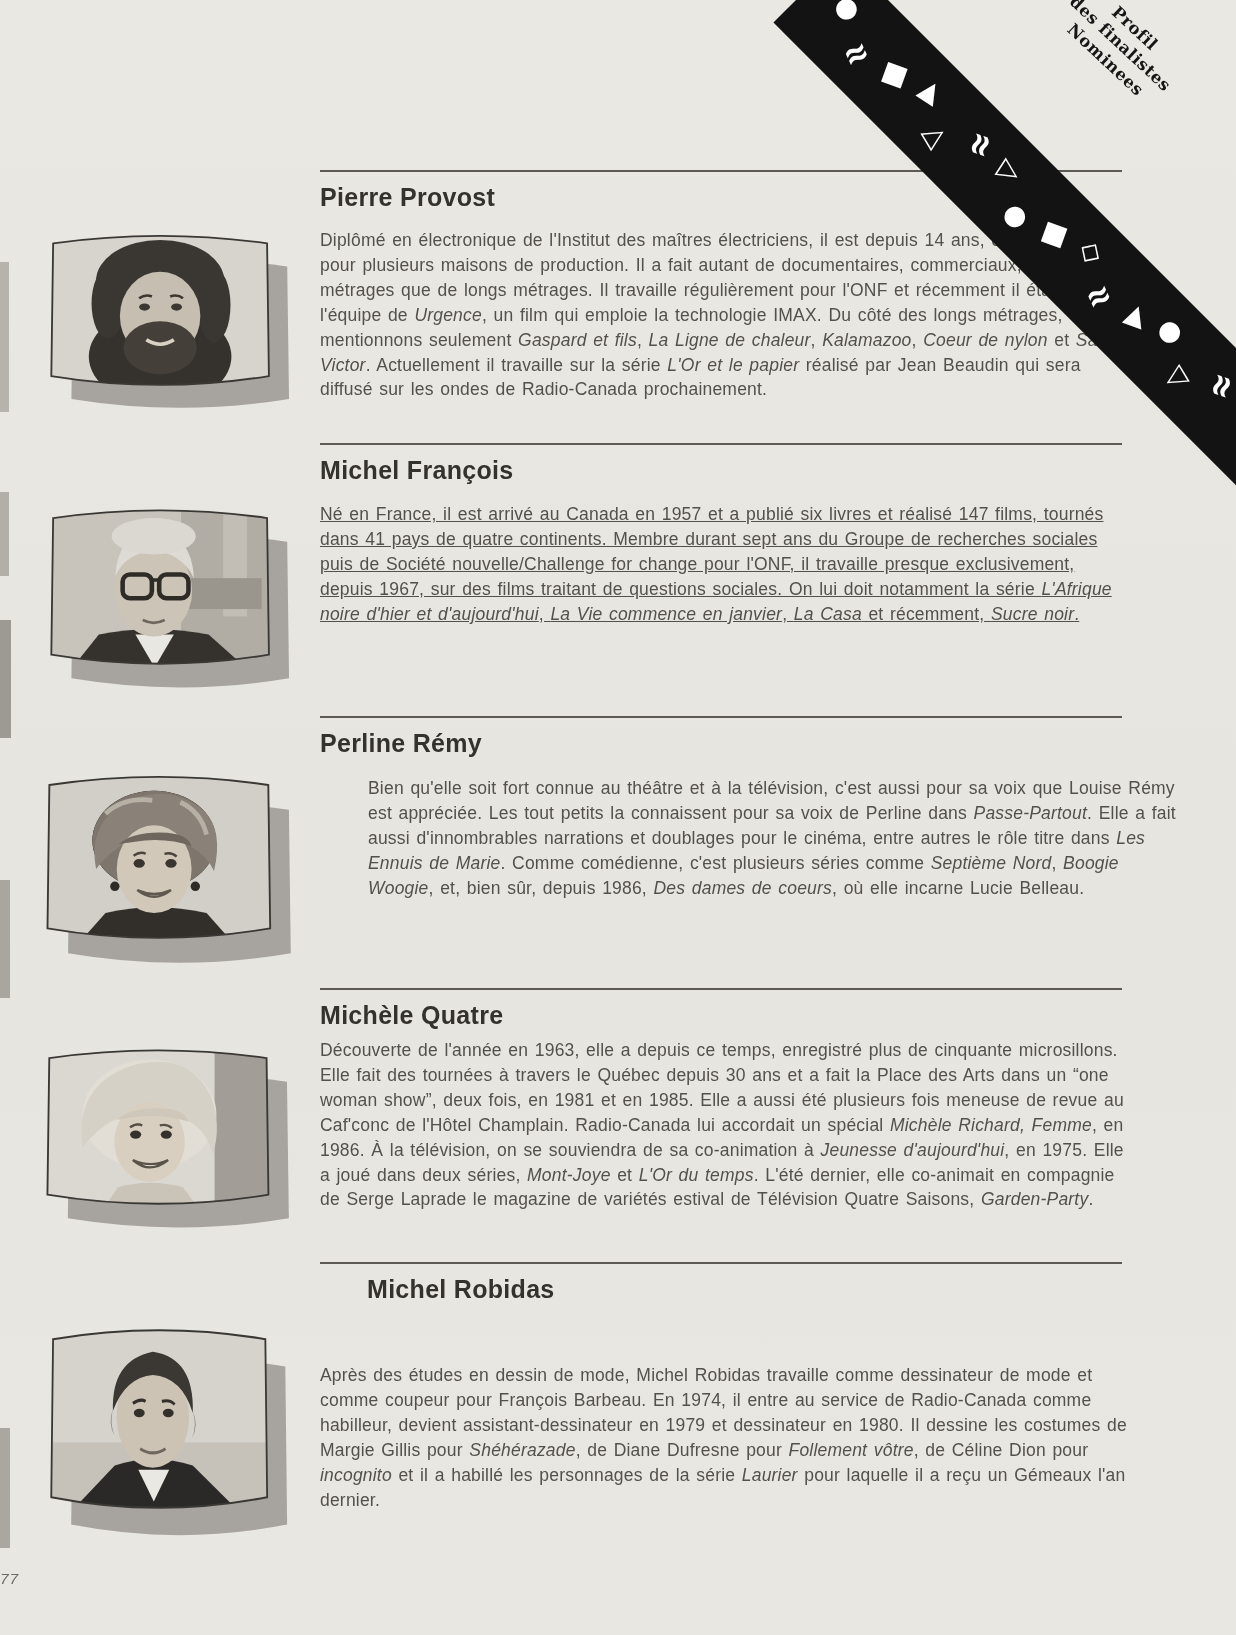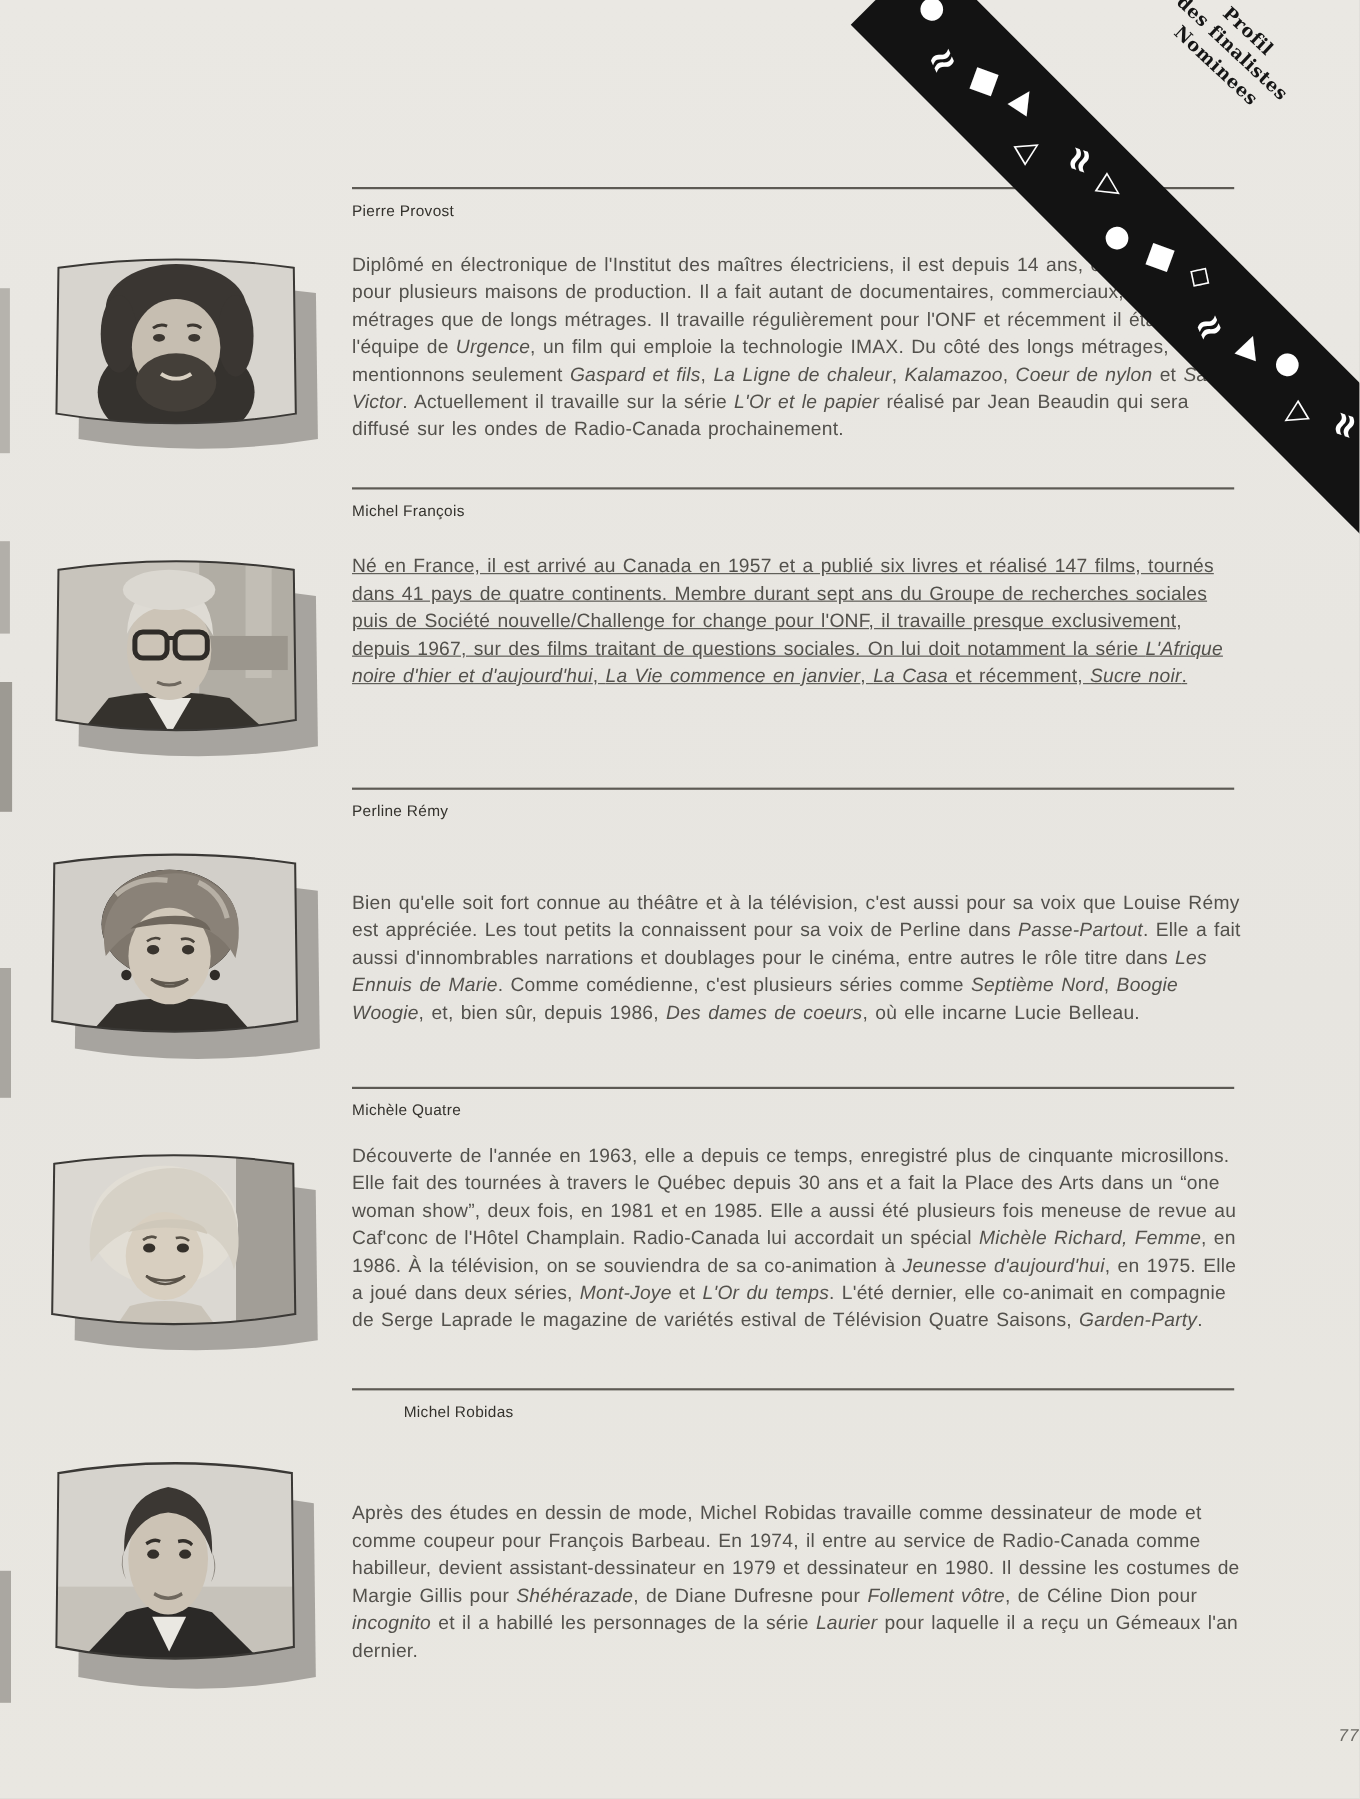--- a/index.html
+++ b/index.html
@@ -30,39 +30,39 @@
   .corner-title{
     position:absolute;left:1014px;top:12px;width:212px;z-index:6;
     transform:rotate(43deg);text-align:center;
     font-family:"DejaVu Serif",serif;font-weight:bold;
     font-size:16.5px;line-height:1.3;letter-spacing:.6px;color:#161616;
   }
   
   .rule{position:absolute;left:320px;width:802px;height:1.6px;background:#5d5a54;}
   .pname{
     position:absolute;left:320px;margin:0;
-    font-size:14px;font-weight:normal;letter-spacing:.3px;color:#34322d;
+    font-size:25px;font-weight:bold;letter-spacing:.3px;color:#34322d;
   }
   .bio{
     position:absolute;left:320px;width:810px;margin:0;
     font-size:17.5px;line-height:24.9px;letter-spacing:.2px;word-spacing:1.5px;
     color:#53514c;text-align:left;
   }
   .bio em{font-style:italic;}
   .photo{position:absolute;}
   .photo svg{display:block;width:100%;height:100%;}
   
   .r1{top:170px;} .h1{top:183px;} .b1{top:228px;} .p1{left:44px;top:224px;width:256px;height:198px;}
   .r2{top:443px;} .h2{top:456px;} .b2{top:502px;text-decoration:underline;} .p2{left:44px;top:498px;width:256px;height:204px;}
-  .r3{top:716px;} .h3{top:729px;} .b3{top:808px;} .p3{left:40px;top:764px;width:262px;height:214px;}
+  .r3{top:716px;} .h3{top:729px;} .b3{top:776px;margin-left:48px;} .p3{left:40px;top:764px;width:262px;height:214px;}
   .r4{top:988px;} .h4{top:1001px;} .b4{top:1038px;} .p4{left:40px;top:1038px;width:260px;height:204px;}
   .r5{top:1262px;} .h5{top:1275px;margin-left:47px;} .b5{top:1363px;} .p5{left:44px;top:1316px;width:254px;height:236px;}
   
   .page-number{
-    position:absolute;left:0;right:0;top:1570px;text-align:right;
+    position:absolute;left:0;right:0;top:1570px;text-align:left;
     font-size:15.5px;font-style:italic;color:#6d6b66;letter-spacing:1px;
   }
   
   .artifact{position:absolute;left:0;}
 </style>
 </head>
 <body>
 
 <div class="page">
 

